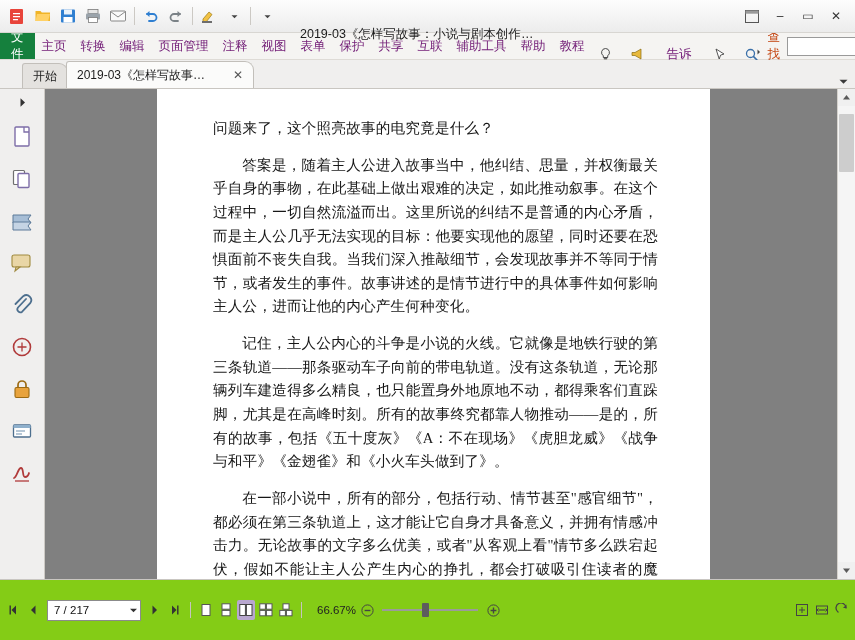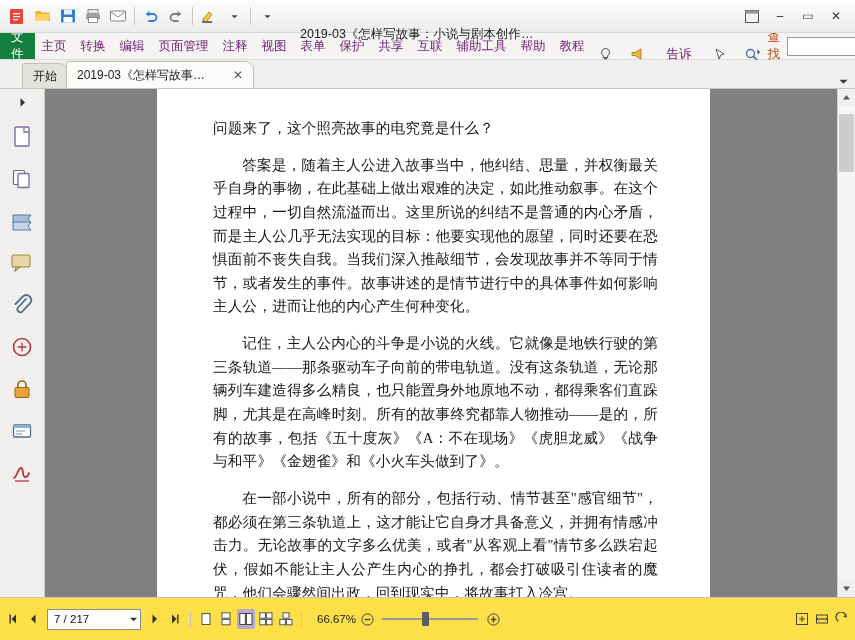--- a/index.html
+++ b/index.html
@@ -269,25 +269,25 @@
     left: 1px; right: 1px;
     top: 8px;
     height: 58px;
     background: #cdcdcd;
     border-radius: 1px;
   }
 
   
   .statusbar {
     height: 26px;
-    background: #fde047;
+    background: #84cc16;
     border-top: 1px solid #c9c6c1;
     display: flex;
     align-items: center;
-    padding: 8px 4px;
+    padding: 17px 4px;
     gap: 2px;
     font-size: 11.5px;
     color: #222;
   }
   .sb-btn {
     width: 18px; height: 20px;
     display: flex; align-items: center; justify-content: center;
     color: #333;
   }
   .pagebox {

